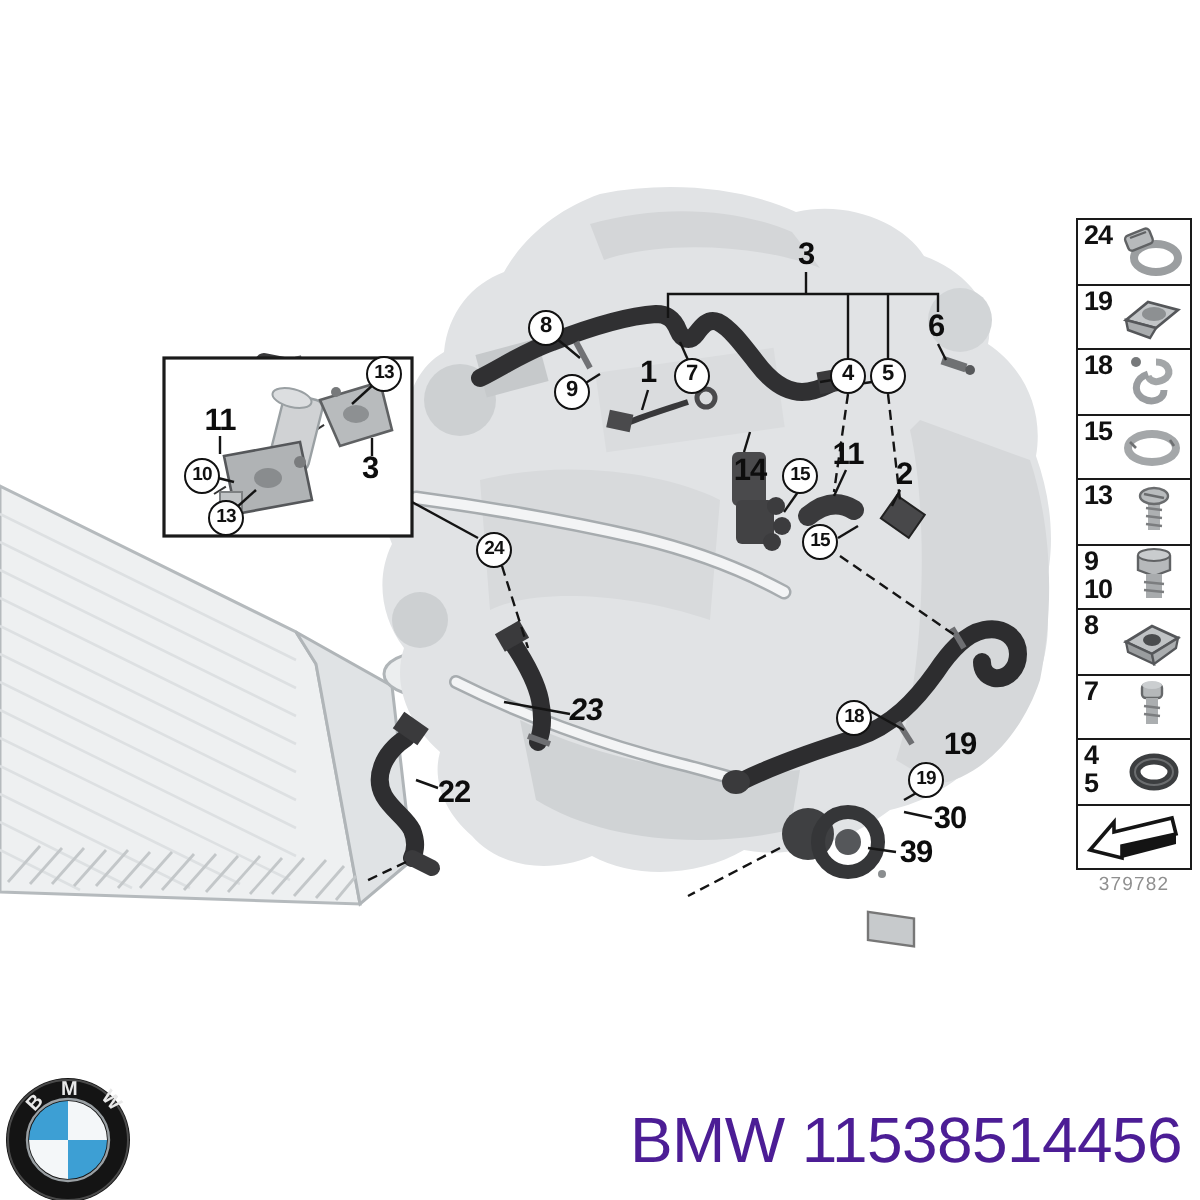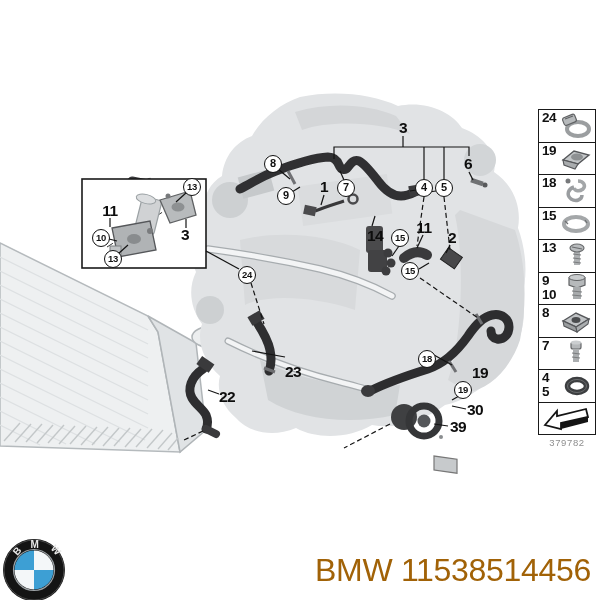--- a/index.html
+++ b/index.html
@@ -29,21 +29,21 @@
   .lrow:last-child{border-bottom:none;align-items:center;justify-content:center;}
   .lnum{padding:1px 0 0 3px;display:flex;flex-direction:column;}
   .lnum span{display:block;font-weight:bold;font-size:13.5px;line-height:14px;color:#111;letter-spacing:-0.5px;}
   .licon{position:absolute;right:1px;top:50%;transform:translateY(-50%);}
   .licon-arrow{position:static;transform:none;}
   #diagram-number{
     position:absolute;left:536px;top:437px;width:62px;text-align:center;
     font-size:9.5px;color:#8f8f8f;letter-spacing:0.6px;z-index:25;
   }
   #caption{
-    position:absolute;top:552px;right:9px;font-size:32px;font-weight:400;color:#a16207;
+    position:absolute;top:552px;right:9px;font-size:32px;font-weight:400;color:#4c1d95;
     letter-spacing:-0.3px;z-index:25;white-space:nowrap;
   }
   #logo{position:absolute;left:1px;top:538px;z-index:25;}
 </style>
 </head>
 <body>
 
 <div id="stage">
 
   <svg width="600" height="600" viewBox="0 0 600 600">
@@ -252,21 +252,21 @@
       <div class="co" style="left: 427px; top: 359px; font-size: 9.5px; letter-spacing: -0.4px;">18</div>
       <div class="co" style="left: 463px; top: 390px; font-size: 9.5px; letter-spacing: -0.4px;">19</div>
       <div class="cp" style="left: 403px; top: 128px;">3</div>
       <div class="cp" style="left: 468px; top: 164px;">6</div>
       <div class="cp" style="left: 324px; top: 187px;">1</div>
       <div class="cp" style="left: 110px; top: 211px;">11</div>
       <div class="cp" style="left: 185px; top: 235px;">3</div>
       <div class="cp" style="left: 375px; top: 208px; margin-top: 28px;">14</div>
       <div class="cp" style="left: 424px; top: 228px;">11</div>
       <div class="cp" style="left: 452px; top: 238px;">2</div>
-      <div class="cp" style="left: 293px; top: 372px;">23</div>
+      <div class="cp" style="left: 293px; top: 356px; font-style: italic;">23</div>
       <div class="cp" style="left: 227px; top: 397px;">22</div>
       <div class="cp" style="left: 480px; top: 373px;">19</div>
       <div class="cp" style="left: 475px; top: 410px;">30</div>
       <div class="cp" style="left: 458px; top: 427px;">39</div>
     </div>
 
   <div id="legend">
 
     <div class="lrow">
       <div class="lnum">

